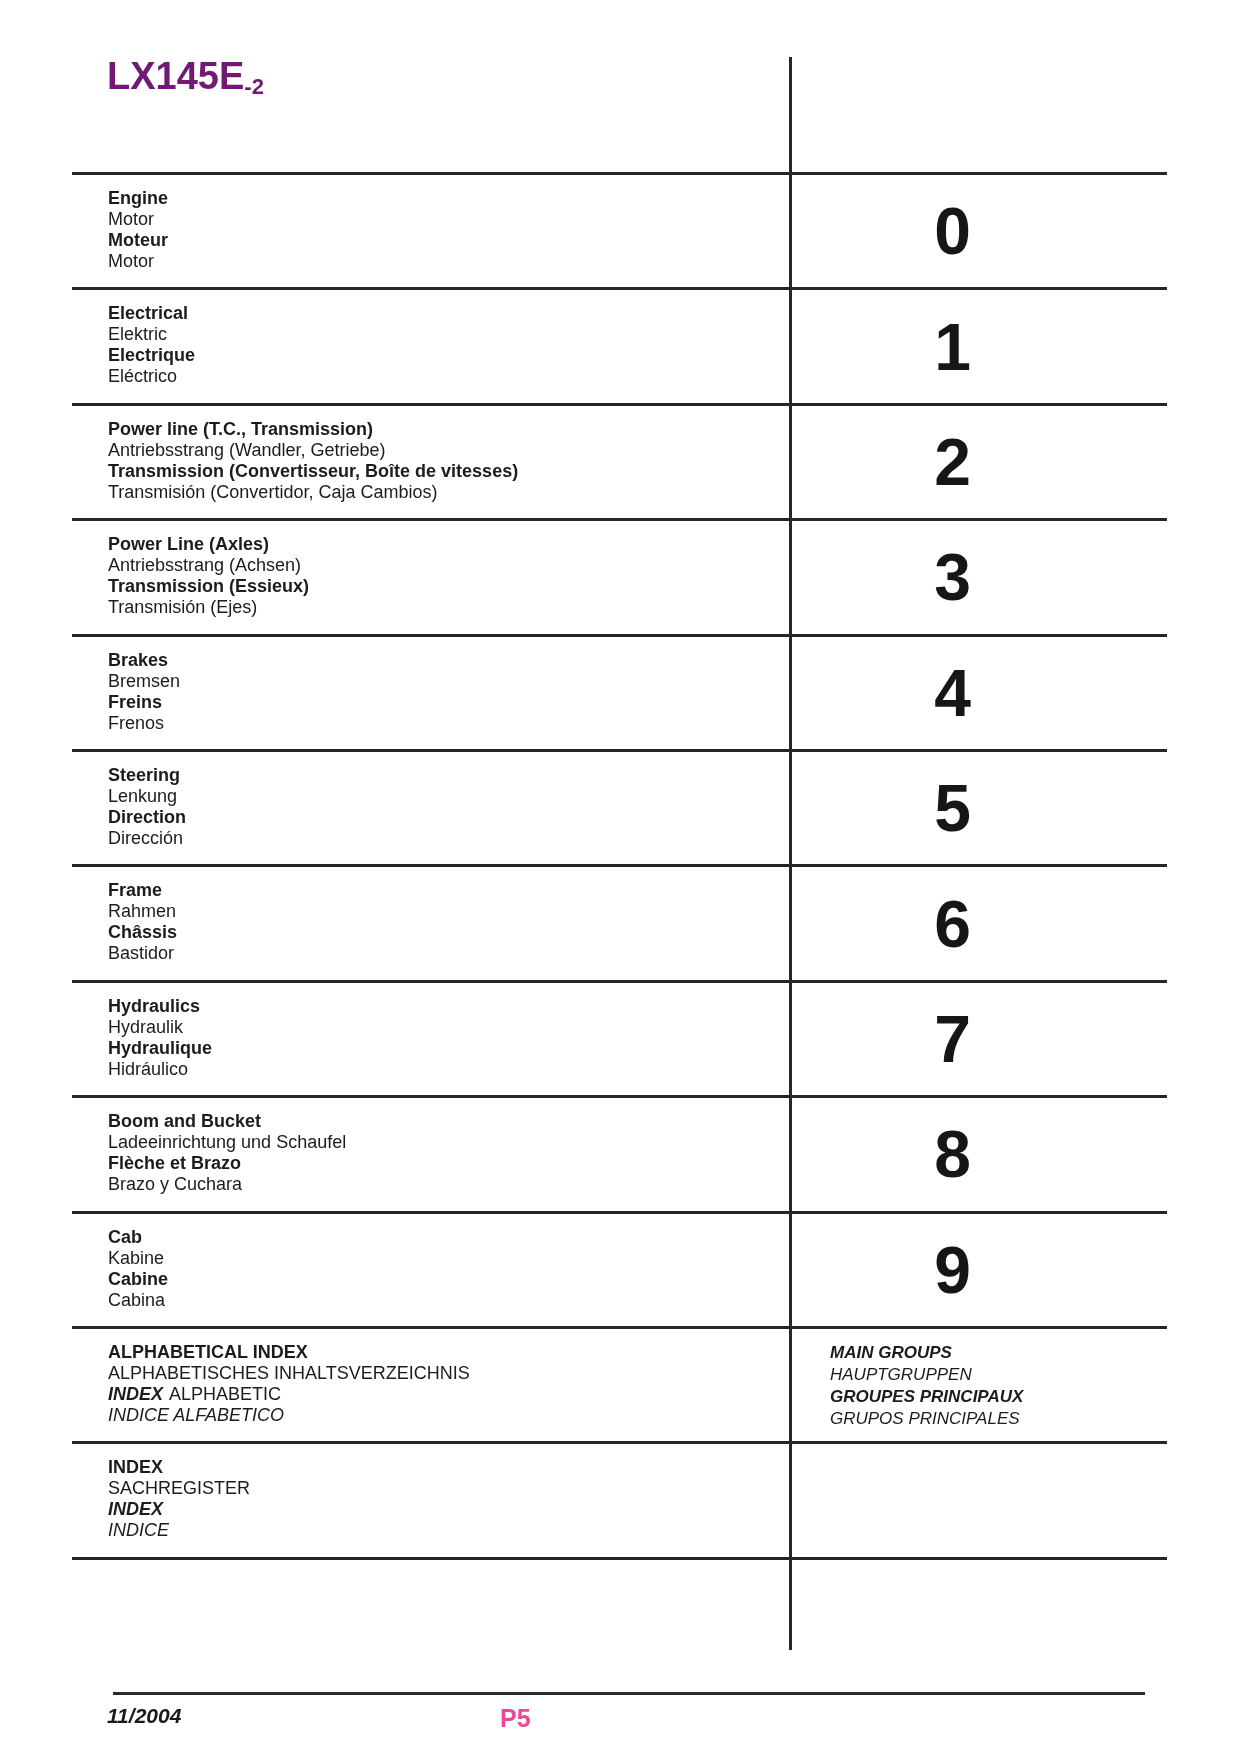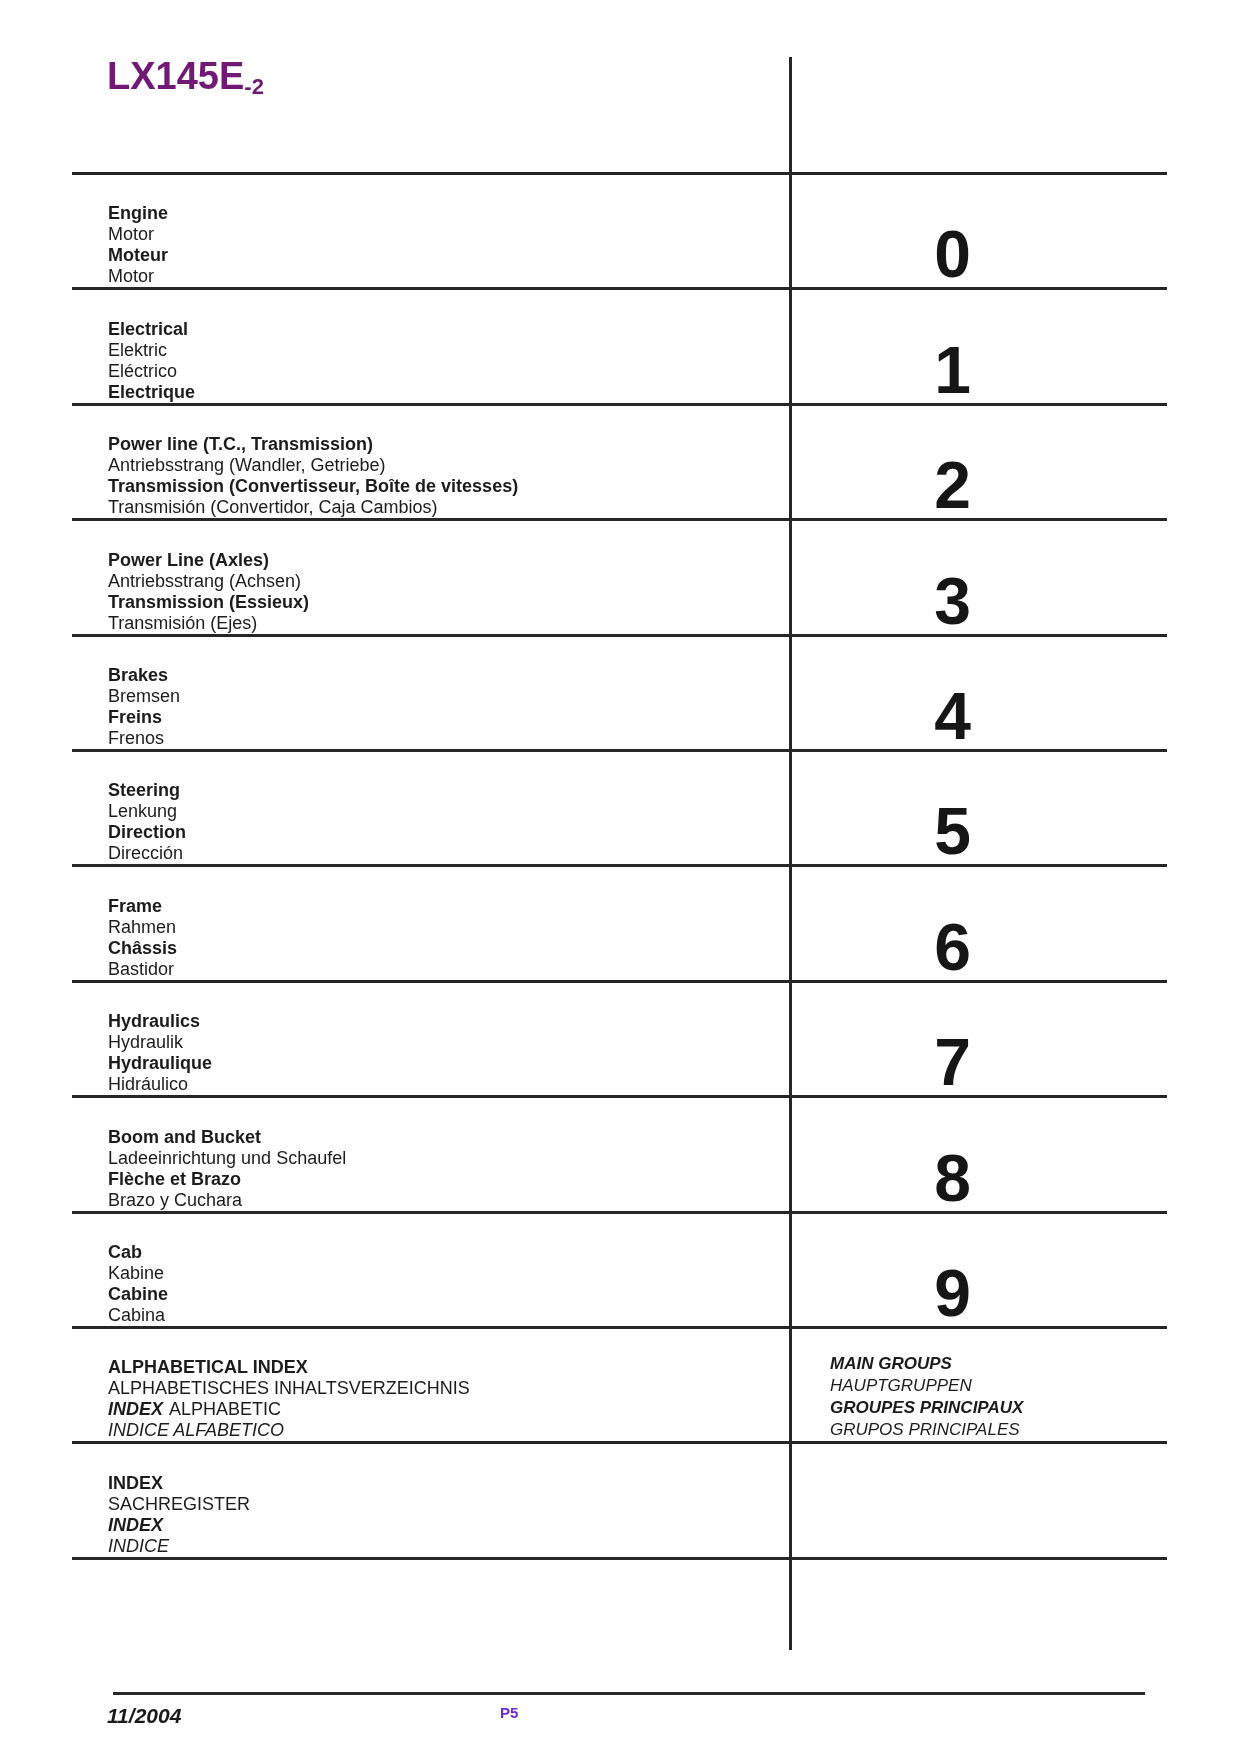--- a/index.html
+++ b/index.html
@@ -29,21 +29,20 @@
   
   .table{
     position:absolute;left:72px;top:172px;width:1095px;
     border-bottom:3px solid #262626;
   }
   .row{
     box-sizing:border-box;
     height:115.42px;
     border-top:3px solid #262626;
     display:flex;
-    align-items:flex-end;
   }
   .cell-left{
     box-sizing:border-box;
     width:718px;
     padding:13px 0 0 36px;
   }
   .cell-right{
     box-sizing:border-box;
     width:377px;
     display:flex;align-items:center;justify-content:center;
@@ -71,21 +70,21 @@
   .footer-rule{
     position:absolute;left:113px;top:1692px;width:1032px;height:3px;
     background:#2a2a2a;
   }
   .footer-date{
     position:absolute;left:107px;top:1704px;
     font-size:21px;font-weight:bold;color:#1a1a1a;font-style:italic;
   }
   .footer-page{
     position:absolute;left:500px;top:1704px;
-    font-size:15px;font-weight:bold;color:#6d28d9;
+    font-size:25px;font-weight:bold;color:#ec4899;
   }
 </style>
 </head>
 <body>
 
 <div class="page">
 
   <div class="title"><span>LX145E</span><span class="suffix">-2</span></div>
 
   <div class="vline"></div>
@@ -101,22 +100,22 @@
       </div>
       <div class="cell-right">
         <span class="num">0</span>
       </div>
     </div>
 
     <div class="row">
       <div class="cell-left">
         <div class="line b">Electrical</div>
         <div class="line">Elektric</div>
+        <div class="line b">Electrique</div>
         <div class="line">Eléctrico</div>
-        <div class="line b">Electrique</div>
       </div>
       <div class="cell-right">
         <span class="num">1</span>
       </div>
     </div>
 
     <div class="row">
       <div class="cell-left">
         <div class="line b">Power line (T.C., Transmission)</div>
         <div class="line">Antriebsstrang (Wandler, Getriebe)</div>

